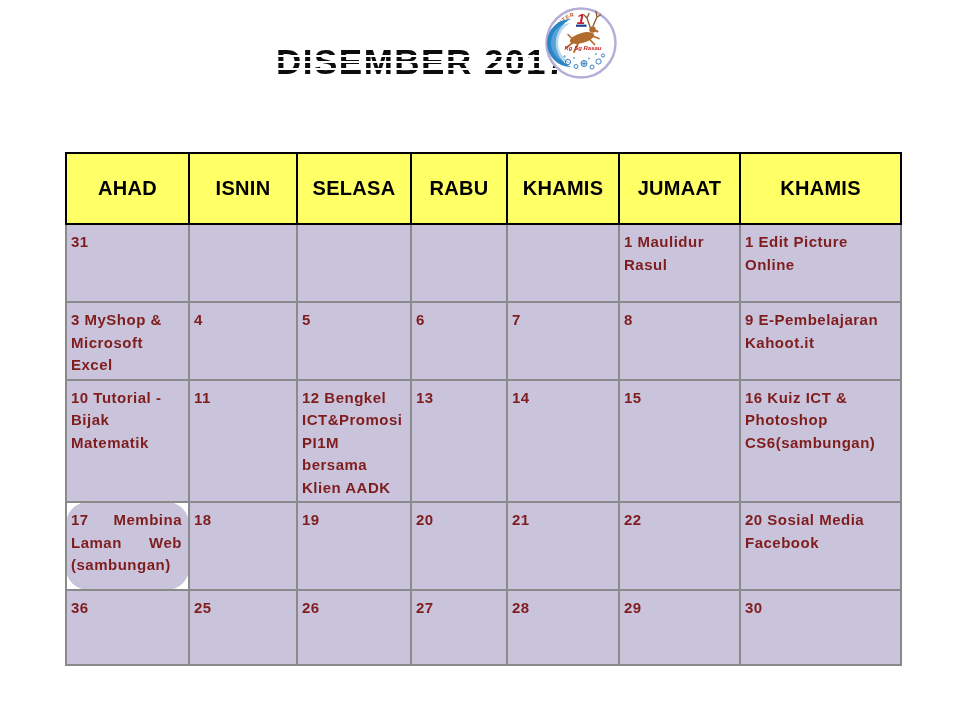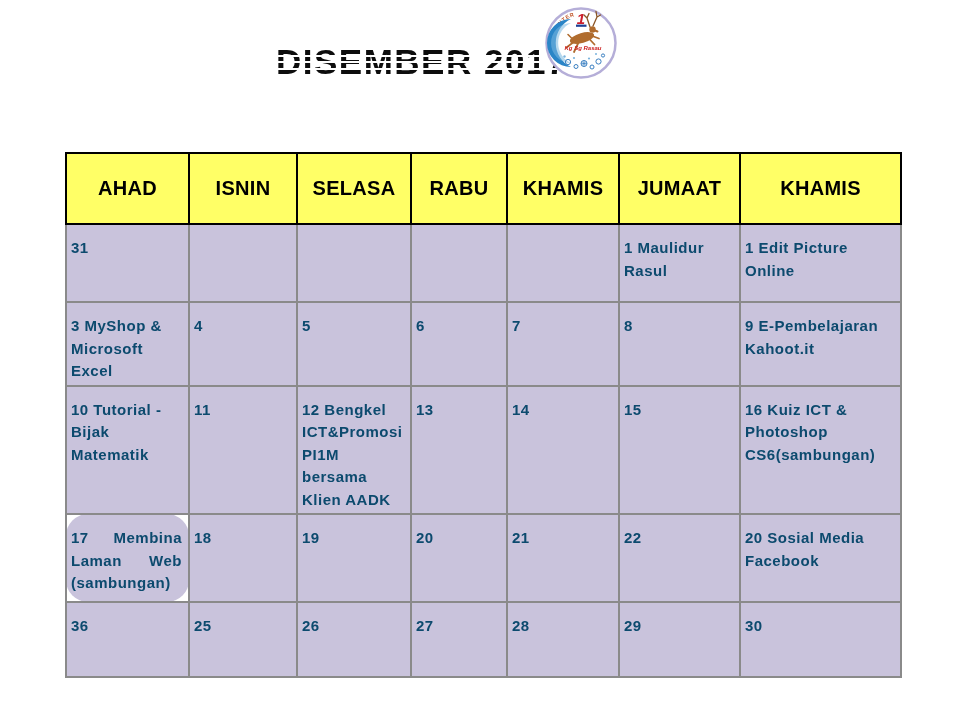--- a/index.html
+++ b/index.html
@@ -67,24 +67,24 @@
     vertical-align: middle;
     height: 53px;
     padding: 8px;
     letter-spacing: 0.3px;
   }
   table.calendar td {
     background: var(--cell-bg, #C9C3DC);
     border: 2px solid #8a8a8a;
     font-size: 15px;
     font-weight: bold;
-    color: #0c4a6e;
+    color: #7f1d1d;
     vertical-align: top;
     text-align: left;
-    padding: 12px 6px 2px 4px;
+    padding: 6px 6px 2px 4px;
     line-height: 1.5;
     letter-spacing: 0.5px;
     overflow: hidden;
     word-wrap: break-word;
   }
   table.calendar td.justify { text-align: justify; border-radius: 22px; }
   tbody tr:nth-child(1) { height: 78px; }
   tbody tr:nth-child(2) { height: 65px; }
   tbody tr:nth-child(3) { height: 117px; }
   tbody tr:nth-child(4) { height: 88px; }

